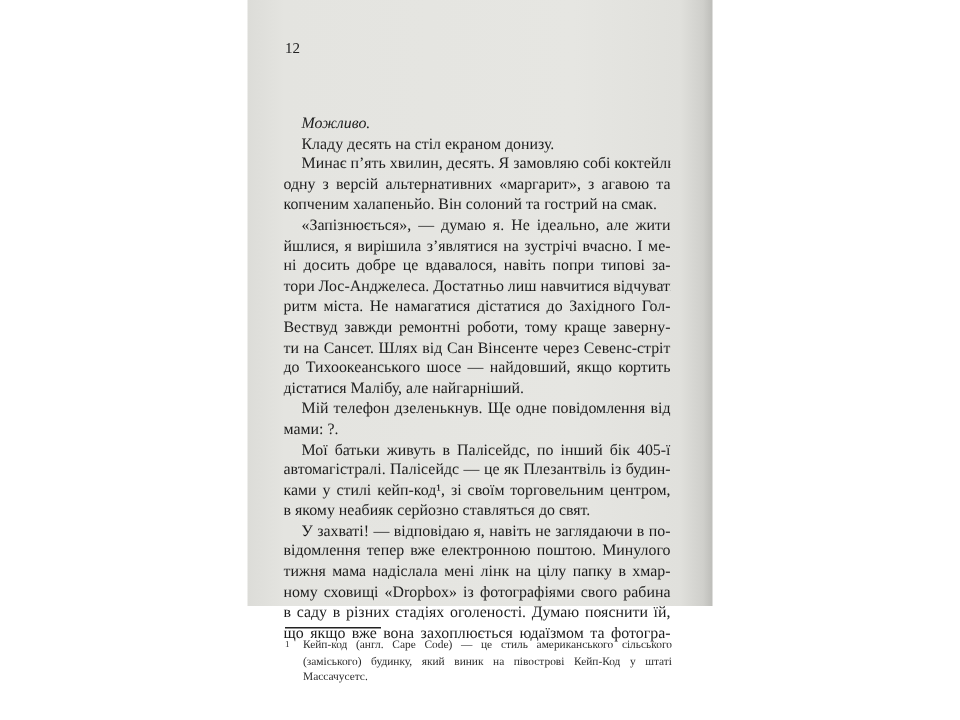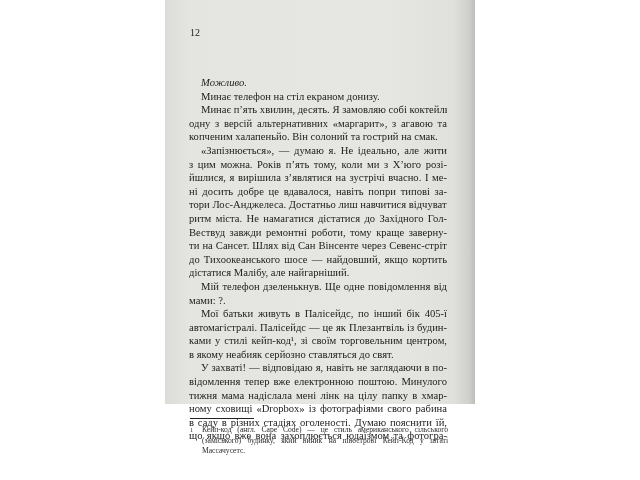--- a/index.html
+++ b/index.html
@@ -89,26 +89,25 @@
     }
   </style>
 </head>
 <body>
 
 <div class="page">
   <div class="page-number">12</div>
 
   <div class="body-text" id="body-text">
       <span class="line indent italic last">Можливо.</span>
-      <span class="line indent last">Минає телефон на стіл екраном донизу.</span>
+      <span class="line indent last">Кладу десять на стіл екраном донизу.</span>
       <span class="line indent">Минає п’ять хвилин, десять. Я замовляю собі коктейль,</span>
       <span class="line">одну з версій альтернативних «маргарит», з агавою та</span>
       <span class="line last">копченим халапеньйо. Він солоний та гострий на смак.</span>
       <span class="line indent">«Запізнюється», — думаю я. Не ідеально, але жити</span>
-      <span class="line">з цим можна. Років п’ять тому, коли ми з Х’юго розі-</span>
       <span class="line">йшлися, я вирішила з’являтися на зустрічі вчасно. І ме-</span>
       <span class="line">ні досить добре це вдавалося, навіть попри типові за-</span>
       <span class="line">тори Лос-Анджелеса. Достатньо лиш навчитися відчувати</span>
       <span class="line">ритм міста. Не намагатися дістатися до Західного Гол-</span>
       <span class="line">Вествуд завжди ремонтні роботи, тому краще заверну-</span>
       <span class="line">ти на Сансет. Шлях від Сан Вінсенте через Севенс-стріт</span>
       <span class="line">до Тихоокеанського шосе — найдовший, якщо кортить</span>
       <span class="line last">дістатися Малібу, але найгарніший.</span>
       <span class="line indent">Мій телефон дзеленькнув. Ще одне повідомлення від</span>
       <span class="line last">мами: ?.</span>

